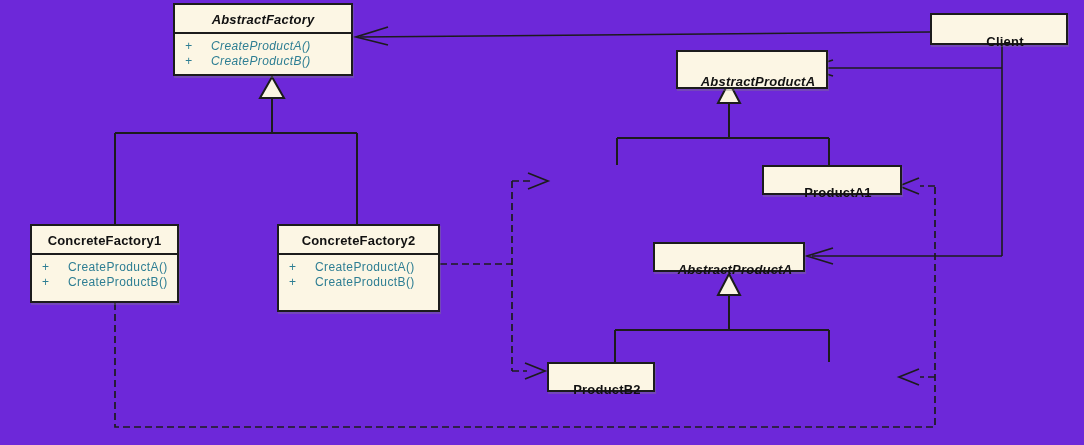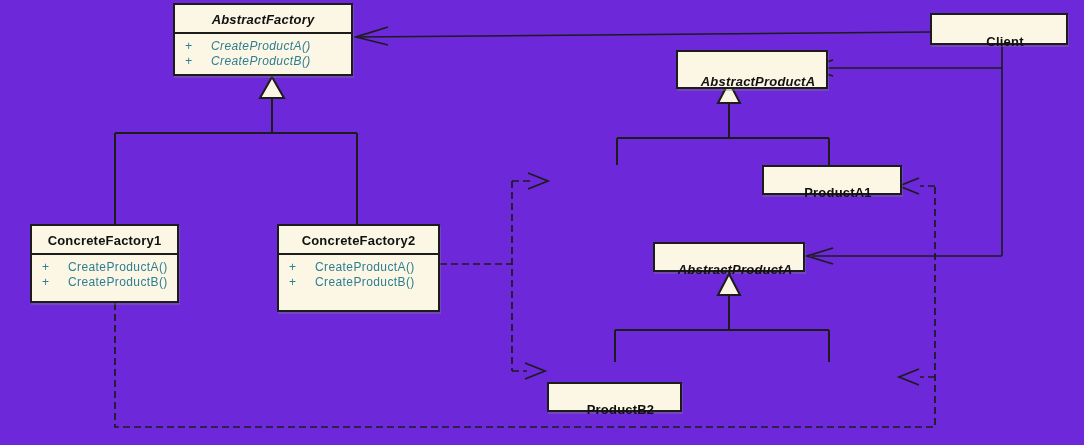--- a/index.html
+++ b/index.html
@@ -120,21 +120,21 @@
 
 
   <div class="uml-box single" style="left:762px;top:165px;width:140px;height:30px">
     <div class="title">ProductA1</div>
   </div>
 
   <div class="uml-box single abstract" style="left:653px;top:242px;width:152px;height:30px">
     <div class="title">AbstractProductA</div>
   </div>
 
-  <div class="uml-box single" style="left:547px;top:382px;width:135px;height:30px">
+  <div class="uml-box single" style="left:547px;top:362px;width:108px;height:30px">
     <div class="title">ProductB2</div>
   </div>
 
 
   <div class="uml-box" style="left:30px;top:224px;width:149px;height:79px">
     <div class="title">ConcreteFactory1</div>
     <div class="methods">
       <div class="mrow">
         <span class="vis">+</span>
         <span class="sig">CreateProductA()</span>

